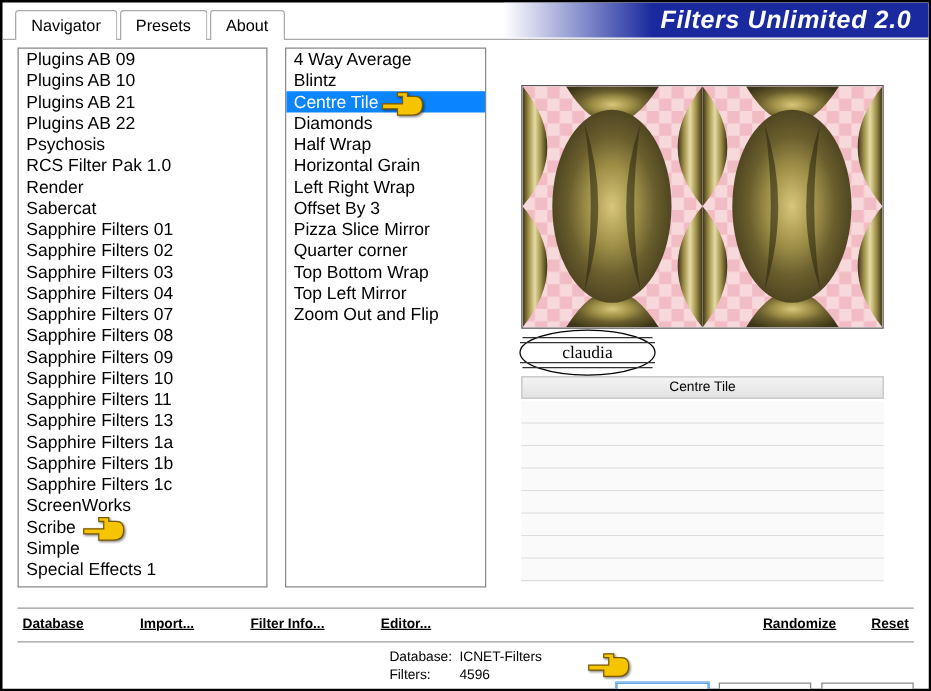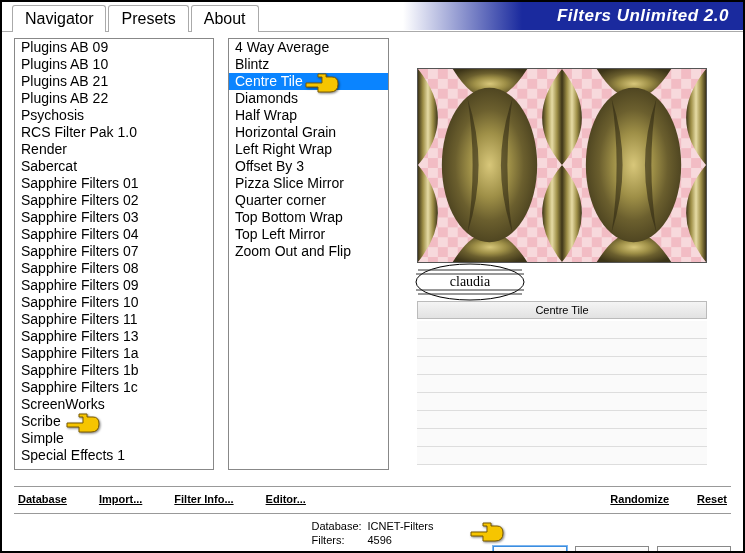--- a/index.html
+++ b/index.html
@@ -1,40 +1,40 @@
 <!DOCTYPE html>
 <html><head>
 <meta charset="utf-8">
 <style>
 * { box-sizing: border-box; margin: 0; padding: 0; }
 body { font-family: "Segoe UI", Tahoma, sans-serif; font-size: 11px; background: #fff; width: 745px; height: 553px; border: 2px solid #000; overflow: hidden; position: relative; }
 .header { height: 30px; display: flex; align-items: flex-end; position: relative; border-bottom: 1px solid #aaa; }
 .tabs { display: flex; gap: 0; margin-left: 10px; }
-.tab { padding: 4px 12px; border: 1px solid #aaa; border-bottom: none; background: #fff; border-radius: 3px 3px 0 0; margin-right: 2px; cursor: pointer; font-size: 16px; position: relative; top: 1px; }
+.tab { padding: 4px 12px; border: 1px solid #aaa; border-bottom: none; background: #fff; border-radius: 3px 3px 0 0; margin-right: 2px; cursor: pointer; font-size: 13px; position: relative; top: 1px; }
 .tab.active { background: #fff; z-index: 2; }
 .title-area { position: absolute; right: 0; top: 0; width: 340px; height: 28px; background: linear-gradient(90deg, #fff 0%, #1a2a9e 35%, #1a2a9e 100%); display: flex; align-items: center; justify-content: flex-end; padding-right: 14px; }
-.title-text { color: #fff; font-weight: bold; font-style: italic; font-size: 17px; letter-spacing: 0.5px; }
+.title-text { color: #fff; font-weight: bold; font-style: italic; font-size: 20px; letter-spacing: 0.5px; }
 .main { display: flex; height: 450px; padding: 6px 12px 0 12px; }
 .col { position: relative; }
 .listbox { border: 1px solid #888; height: 432px; overflow-y: scroll; background: #fff; }
 .listbox::-webkit-scrollbar { width: 16px; }
 .listbox::-webkit-scrollbar-track { background: #f0f0f0; border-left: 1px solid #ddd; }
 .listbox::-webkit-scrollbar-thumb { background: #c8c8c8; border: 1px solid #aaa; }
 .list-item { padding: 1px 6px; white-space: nowrap; cursor: pointer; font-size: 14px; line-height: 15px; }
 .list-item.selected { background: #0a84ff; color: #fff; }
 .col-left { width: 200px; margin-right: 14px; }
 .col-mid { width: 161px; margin-right: 10px; }
 .col-right { flex: 1; padding-top: 30px; }
 .preview { width: 290px; height: 195px; border: 1px solid #555; margin-left: 18px; position: relative; overflow: hidden; }
 .preview svg { width: 100%; height: 100%; display: block; }
 .param-area { margin-top: 38px; margin-left: 18px; width: 290px; }
 .param-title { background: linear-gradient(#f4f4f4,#e2e2e2); border: 1px solid #bbb; padding: 2px 6px; text-align: center; font-size: 11px; margin-bottom: 2px; }
 .param-row { height: 18px; border-bottom: 1px solid #ddd; background: #fafafa; }
 .watermark { position: absolute; left: 408px; top: 258px; width: 120px; height: 44px; z-index: 10; display:flex; align-items:center; justify-content:center;text-align:center; }
-.bottom-bar { border-top: 1px solid #999; margin: 4px 12px 0 12px; padding: 6px 0 4px 0; display: flex; gap: 24px; font-size: 11px; }
+.bottom-bar { border-top: 1px solid #999; margin: 4px 12px 0 12px; padding: 6px 0 4px 0; display: flex; gap: 37px; font-size: 11px; }
 .bottom-bar span { text-decoration: underline; cursor: pointer; padding: 0 4px; font-weight: bold; }
 .bottom-right { margin-left: auto; display: flex; gap: 20px; }
 .footer { border-top: 1px solid #999; margin: 4px 12px 0 12px; padding: 6px 0; display: flex; align-items: center; font-size: 11px; flex-direction: column; }
 .info-block { display: flex; flex-direction: column; gap: 2px; }
 .info-row { display: flex; }
 .info-row .lbl { width: 56px; }
 .buttons { margin-left: auto; display: flex; gap: 8px; }
 button.btn { width: 74px; height: 22px; font-size: 11px; border: 1px solid #888; background: linear-gradient(#fefefe,#e8e8e8); cursor: pointer; text-decoration: underline; }
 button.btn.primary { border: 1px solid #3a8de0; outline: 1px solid #7eb6ef; }
 .hand { position: absolute; width: 36px; height: 26px; z-index: 30; pointer-events: none; }

